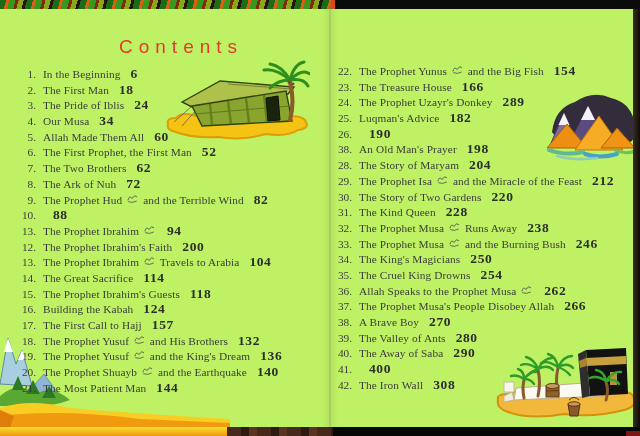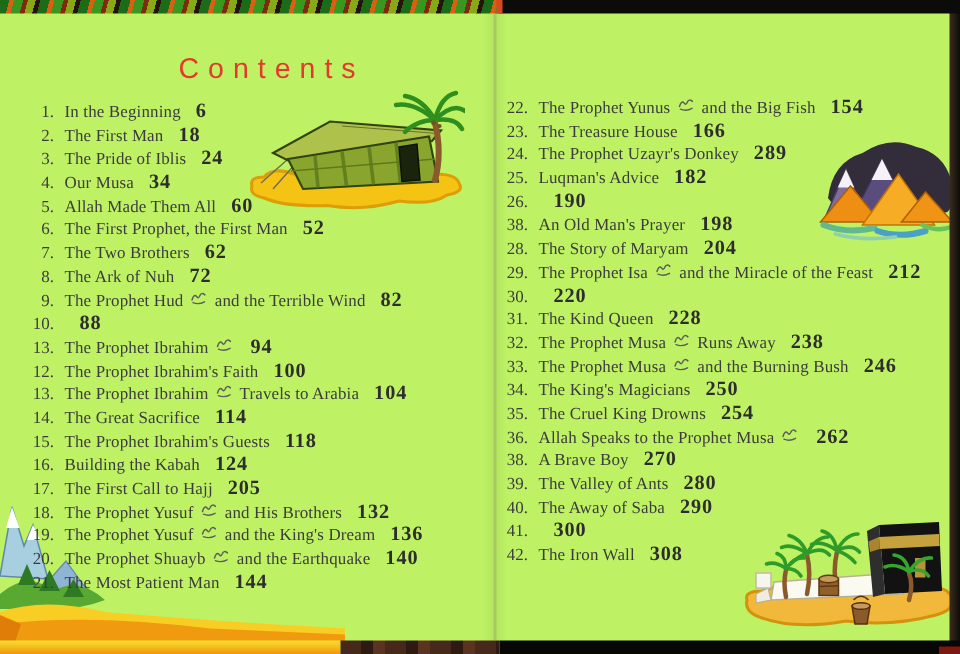--- a/index.html
+++ b/index.html
@@ -218,21 +218,21 @@
         <span class="toc-num">13.</span>
         <span class="toc-title">The Prophet Ibrahim <span class="honorific"><svg width="11" height="9" viewBox="0 0 11 9">
               <path d="M1 6Q2.2 1.5 4.2 3.8Q5.2 5.5 6.4 2.8Q7.4 0.8 9.6 2.6" stroke="#5d5d5d" stroke-width="1" fill="none" stroke-linecap="round"></path>
               <path d="M1.6 7.8Q5.5 9.4 9.4 7.2" stroke="#5d5d5d" stroke-width="0.9" fill="none" stroke-linecap="round"></path>
             </svg></span></span>
         <span class="toc-page">94</span>
       </div>
       <div class="toc-row">
         <span class="toc-num">12.</span>
         <span class="toc-title">The Prophet Ibrahim's Faith</span>
-        <span class="toc-page">100</span>
+        <span class="toc-page">200</span>
       </div>
       <div class="toc-row">
         <span class="toc-num">13.</span>
         <span class="toc-title">The Prophet Ibrahim <span class="honorific"><svg width="11" height="9" viewBox="0 0 11 9">
               <path d="M1 6Q2.2 1.5 4.2 3.8Q5.2 5.5 6.4 2.8Q7.4 0.8 9.6 2.6" stroke="#5d5d5d" stroke-width="1" fill="none" stroke-linecap="round"></path>
               <path d="M1.6 7.8Q5.5 9.4 9.4 7.2" stroke="#5d5d5d" stroke-width="0.9" fill="none" stroke-linecap="round"></path>
             </svg></span> Travels to Arabia</span>
         <span class="toc-page">104</span>
       </div>
       <div class="toc-row">
@@ -246,21 +246,21 @@
         <span class="toc-page">118</span>
       </div>
       <div class="toc-row">
         <span class="toc-num">16.</span>
         <span class="toc-title">Building the Kabah</span>
         <span class="toc-page">124</span>
       </div>
       <div class="toc-row">
         <span class="toc-num">17.</span>
         <span class="toc-title">The First Call to Hajj</span>
-        <span class="toc-page">205</span>
+        <span class="toc-page">157</span>
       </div>
       <div class="toc-row">
         <span class="toc-num">18.</span>
         <span class="toc-title">The Prophet Yusuf <span class="honorific"><svg width="11" height="9" viewBox="0 0 11 9">
               <path d="M1 6Q2.2 1.5 4.2 3.8Q5.2 5.5 6.4 2.8Q7.4 0.8 9.6 2.6" stroke="#5d5d5d" stroke-width="1" fill="none" stroke-linecap="round"></path>
               <path d="M1.6 7.8Q5.5 9.4 9.4 7.2" stroke="#5d5d5d" stroke-width="0.9" fill="none" stroke-linecap="round"></path>
             </svg></span> and His Brothers</span>
         <span class="toc-page">132</span>
       </div>
       <div class="toc-row">
@@ -326,20 +326,21 @@
       <div class="toc-row">
         <span class="toc-num">29.</span>
         <span class="toc-title">The Prophet Isa <span class="honorific"><svg width="11" height="9" viewBox="0 0 11 9">
               <path d="M1 6Q2.2 1.5 4.2 3.8Q5.2 5.5 6.4 2.8Q7.4 0.8 9.6 2.6" stroke="#5d5d5d" stroke-width="1" fill="none" stroke-linecap="round"></path>
               <path d="M1.6 7.8Q5.5 9.4 9.4 7.2" stroke="#5d5d5d" stroke-width="0.9" fill="none" stroke-linecap="round"></path>
             </svg></span> and the Miracle of the Feast</span>
         <span class="toc-page">212</span>
       </div>
       <div class="toc-row">
         <span class="toc-num">30.</span>
+        <span class="toc-title">The Story of Two Gardens</span>
         <span class="toc-page">220</span>
       </div>
       <div class="toc-row">
         <span class="toc-num">31.</span>
         <span class="toc-title">The Kind Queen</span>
         <span class="toc-page">228</span>
       </div>
       <div class="toc-row">
         <span class="toc-num">32.</span>
         <span class="toc-title">The Prophet Musa <span class="honorific"><svg width="11" height="9" viewBox="0 0 11 9">
@@ -368,37 +369,42 @@
       </div>
       <div class="toc-row">
         <span class="toc-num">36.</span>
         <span class="toc-title">Allah Speaks to the Prophet Musa <span class="honorific"><svg width="11" height="9" viewBox="0 0 11 9">
               <path d="M1 6Q2.2 1.5 4.2 3.8Q5.2 5.5 6.4 2.8Q7.4 0.8 9.6 2.6" stroke="#5d5d5d" stroke-width="1" fill="none" stroke-linecap="round"></path>
               <path d="M1.6 7.8Q5.5 9.4 9.4 7.2" stroke="#5d5d5d" stroke-width="0.9" fill="none" stroke-linecap="round"></path>
             </svg></span></span>
         <span class="toc-page">262</span>
       </div>
       <div class="toc-row">
+        <span class="toc-num">37.</span>
+        <span class="toc-title">The Prophet Musa's People Disobey Allah</span>
+        <span class="toc-page">266</span>
+      </div>
+      <div class="toc-row">
         <span class="toc-num">38.</span>
         <span class="toc-title">A Brave Boy</span>
         <span class="toc-page">270</span>
       </div>
       <div class="toc-row">
         <span class="toc-num">39.</span>
         <span class="toc-title">The Valley of Ants</span>
         <span class="toc-page">280</span>
       </div>
       <div class="toc-row">
         <span class="toc-num">40.</span>
         <span class="toc-title">The Away of Saba</span>
         <span class="toc-page">290</span>
       </div>
       <div class="toc-row">
         <span class="toc-num">41.</span>
-        <span class="toc-page">300</span>
+        <span class="toc-page">400</span>
       </div>
       <div class="toc-row">
         <span class="toc-num">42.</span>
         <span class="toc-title">The Iron Wall</span>
         <span class="toc-page">308</span>
       </div>
     </div>
 
 </div>
 

